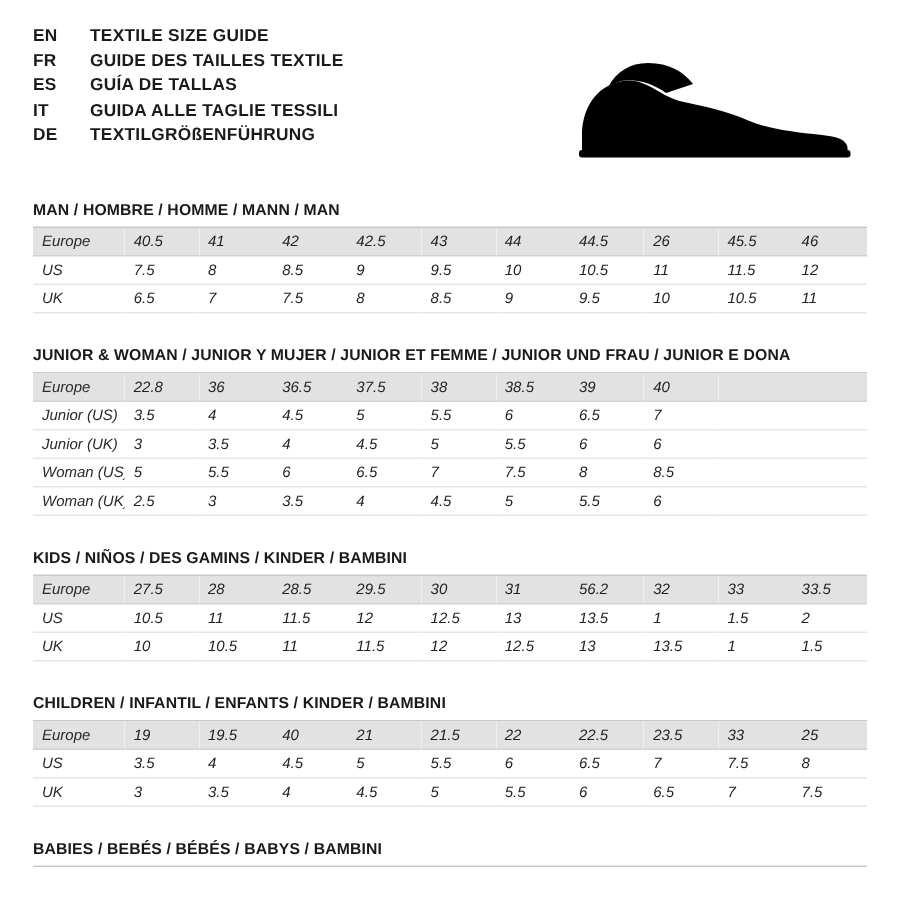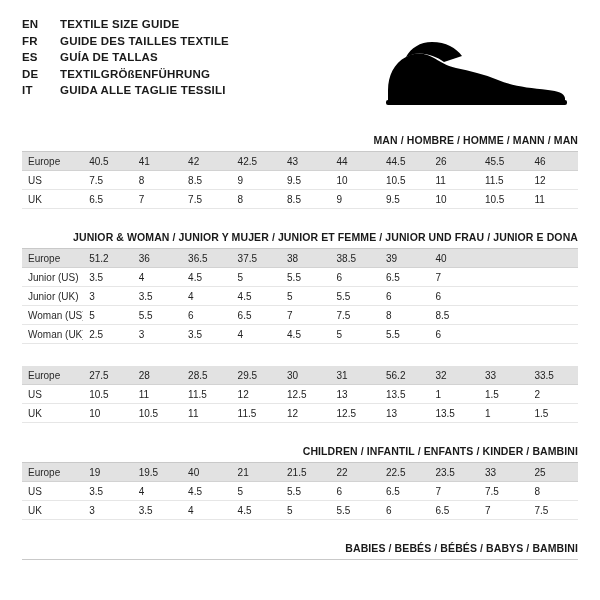--- a/index.html
+++ b/index.html
@@ -67,26 +67,26 @@
   .section {
     margin-top: 22px;
   }
   .section-title {
     font-size: 10.5px;
     font-weight: bold;
     letter-spacing: 0.1px;
     padding-bottom: 5px;
     border-bottom: 1px solid #c9c9c9;
     margin: 0 0 0 0;
-    text-align: right;
   }
   table.size-table {
     border-collapse: collapse;
     width: 100%;
     table-layout: fixed;
+    font-style: italic;
   }
   table.size-table td {
     font-size: 10px;
     padding: 3.5px 0 3.5px 6px;
     border-bottom: 1px solid #e6e6e6;
     color: #222;
     white-space: nowrap;
     overflow: hidden;
   }
   table.size-table tr.shaded td {
@@ -110,26 +110,26 @@
       </div>
       <div class="lang-row">
         <span class="lang-code">FR</span>
         <span class="lang-title">GUIDE DES TAILLES TEXTILE</span>
       </div>
       <div class="lang-row">
         <span class="lang-code">ES</span>
         <span class="lang-title">GUÍA DE TALLAS</span>
       </div>
       <div class="lang-row">
+        <span class="lang-code">IT</span>
+        <span class="lang-title">GUIDA ALLE TAGLIE TESSILI</span>
+      </div>
+      <div class="lang-row">
         <span class="lang-code">DE</span>
         <span class="lang-title">TEXTILGRÖßENFÜHRUNG</span>
-      </div>
-      <div class="lang-row">
-        <span class="lang-code">IT</span>
-        <span class="lang-title">GUIDA ALLE TAGLIE TESSILI</span>
       </div>
     </div>
 
     <svg class="shoe-art" viewBox="0 0 190 82">
       <path fill="#000000" d="M8,60 C8,46 14,33 26,27 C36,22 44,23 52,27 C60,31 66,36 76,38 C90,41 104,44 118,50 C132,56 148,58 168,60 C178,61 184,63 185,68 L185,73 L8,73 Z"></path>
       <path fill="#000000" d="M26,27 C31,18 40,12 52,12 C66,12 76,18 82,26 L64,32 C56,26 44,22 34,24 Z"></path>
       <rect x="6" y="70" width="181" height="5" rx="2" fill="#000000"></rect>
     </svg>
   </div>
 
@@ -206,21 +206,21 @@
           <col style="width:8.9%">
           <col style="width:8.9%">
           <col style="width:8.9%">
           <col style="width:8.9%">
           <col style="width:8.9%">
           <col style="width:8.9%">
       </colgroup>
       <tbody>
           <tr class="shaded">
         <td class="rowlabel">Europe</td>
-        <td>51.2</td>
+        <td>22.8</td>
         <td>36</td>
         <td>36.5</td>
         <td>37.5</td>
         <td>38</td>
         <td>38.5</td>
         <td>39</td>
         <td>40</td>
         <td></td>
         <td></td>
       </tr>
@@ -274,20 +274,21 @@
         <td>5.5</td>
         <td>6</td>
         <td></td>
         <td></td>
       </tr>
     </tbody>
       </table>
   </div>
 
   <div class="section">
+    <div class="section-title">KIDS / NIÑOS / DES GAMINS / KINDER / BAMBINI</div>
     <table class="size-table">
       <colgroup>
         <col style="width:11%">
           <col style="width:8.9%">
           <col style="width:8.9%">
           <col style="width:8.9%">
           <col style="width:8.9%">
           <col style="width:8.9%">
           <col style="width:8.9%">
           <col style="width:8.9%">

